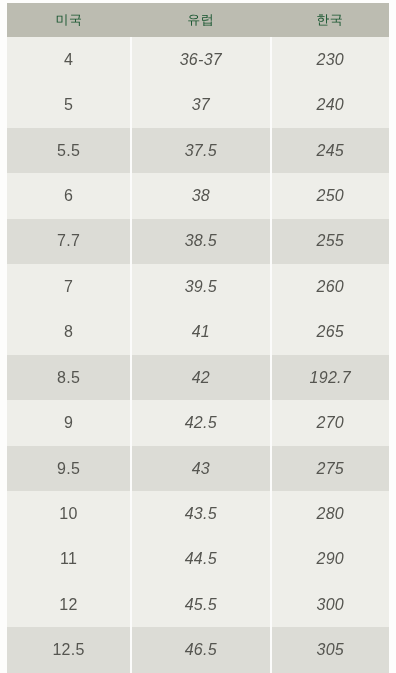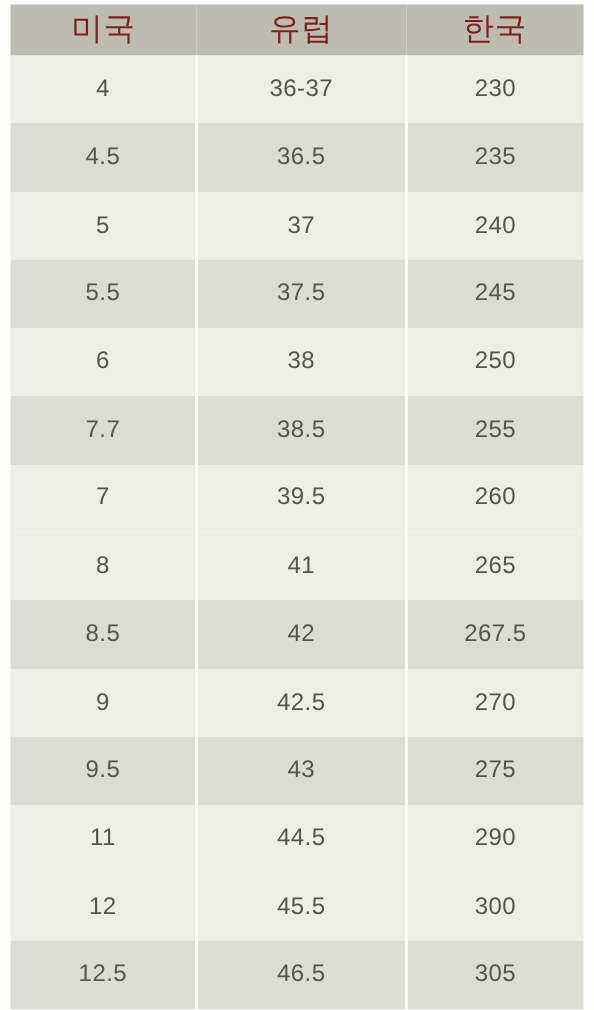--- a/index.html
+++ b/index.html
@@ -28,22 +28,22 @@
     border-collapse: collapse;
     table-layout: fixed;
   }
 
   table.size-table col.col-us  { width: 32.5%; }
   table.size-table col.col-eu  { width: 36.5%; }
   table.size-table col.col-kr  { width: 31.0%; }
 
   thead th {
     background: #bcbcb1;
-    color: #7f1d1d;
-    font-size: 21px;
+    color: #14532d;
+    font-size: 13px;
     font-weight: 400;
     height: 34px;
     line-height: 34px;
     padding: 0;
     text-align: center;
     letter-spacing: 0.5px;
   }
 
   tbody td {
     height: 35.3px;
@@ -55,20 +55,21 @@
     letter-spacing: 0.3px;
   }
 
   tbody tr.row-light td { background: #eeeee9; }
   tbody tr.row-dark  td { background: #dcdcd6; }
 
   
   tbody td.cell-eu,
   tbody td.cell-kr {
     border-left: 2px solid #fbfbfa;
+    font-style: italic;
   }
 </style>
 </head>
 <body>
 
 <div id="size-table-root">
   <table class="size-table">
     <colgroup>
       <col class="col-us">
       <col class="col-eu">
@@ -79,25 +80,20 @@
         <th>미국</th>
         <th>유럽</th>
         <th>한국</th>
       </tr>
     </thead>
     <tbody id="table-body">
         <tr class="row-light">
           <td class="cell-us">4</td>
           <td class="cell-eu">36-37</td>
           <td class="cell-kr">230</td>
-        </tr>
-        <tr class="row-dark">
-          <td class="cell-us">4.5</td>
-          <td class="cell-eu">36.5</td>
-          <td class="cell-kr">235</td>
         </tr>
         <tr class="row-light">
           <td class="cell-us">5</td>
           <td class="cell-eu">37</td>
           <td class="cell-kr">240</td>
         </tr>
         <tr class="row-dark">
           <td class="cell-us">5.5</td>
           <td class="cell-eu">37.5</td>
           <td class="cell-kr">245</td>
@@ -118,31 +114,36 @@
           <td class="cell-kr">260</td>
         </tr>
         <tr class="row-light">
           <td class="cell-us">8</td>
           <td class="cell-eu">41</td>
           <td class="cell-kr">265</td>
         </tr>
         <tr class="row-dark">
           <td class="cell-us">8.5</td>
           <td class="cell-eu">42</td>
-          <td class="cell-kr">267.5</td>
+          <td class="cell-kr">192.7</td>
         </tr>
         <tr class="row-light">
           <td class="cell-us">9</td>
           <td class="cell-eu">42.5</td>
           <td class="cell-kr">270</td>
         </tr>
         <tr class="row-dark">
           <td class="cell-us">9.5</td>
           <td class="cell-eu">43</td>
           <td class="cell-kr">275</td>
+        </tr>
+        <tr class="row-light">
+          <td class="cell-us">10</td>
+          <td class="cell-eu">43.5</td>
+          <td class="cell-kr">280</td>
         </tr>
         <tr class="row-light">
           <td class="cell-us">11</td>
           <td class="cell-eu">44.5</td>
           <td class="cell-kr">290</td>
         </tr>
         <tr class="row-light">
           <td class="cell-us">12</td>
           <td class="cell-eu">45.5</td>
           <td class="cell-kr">300</td>

